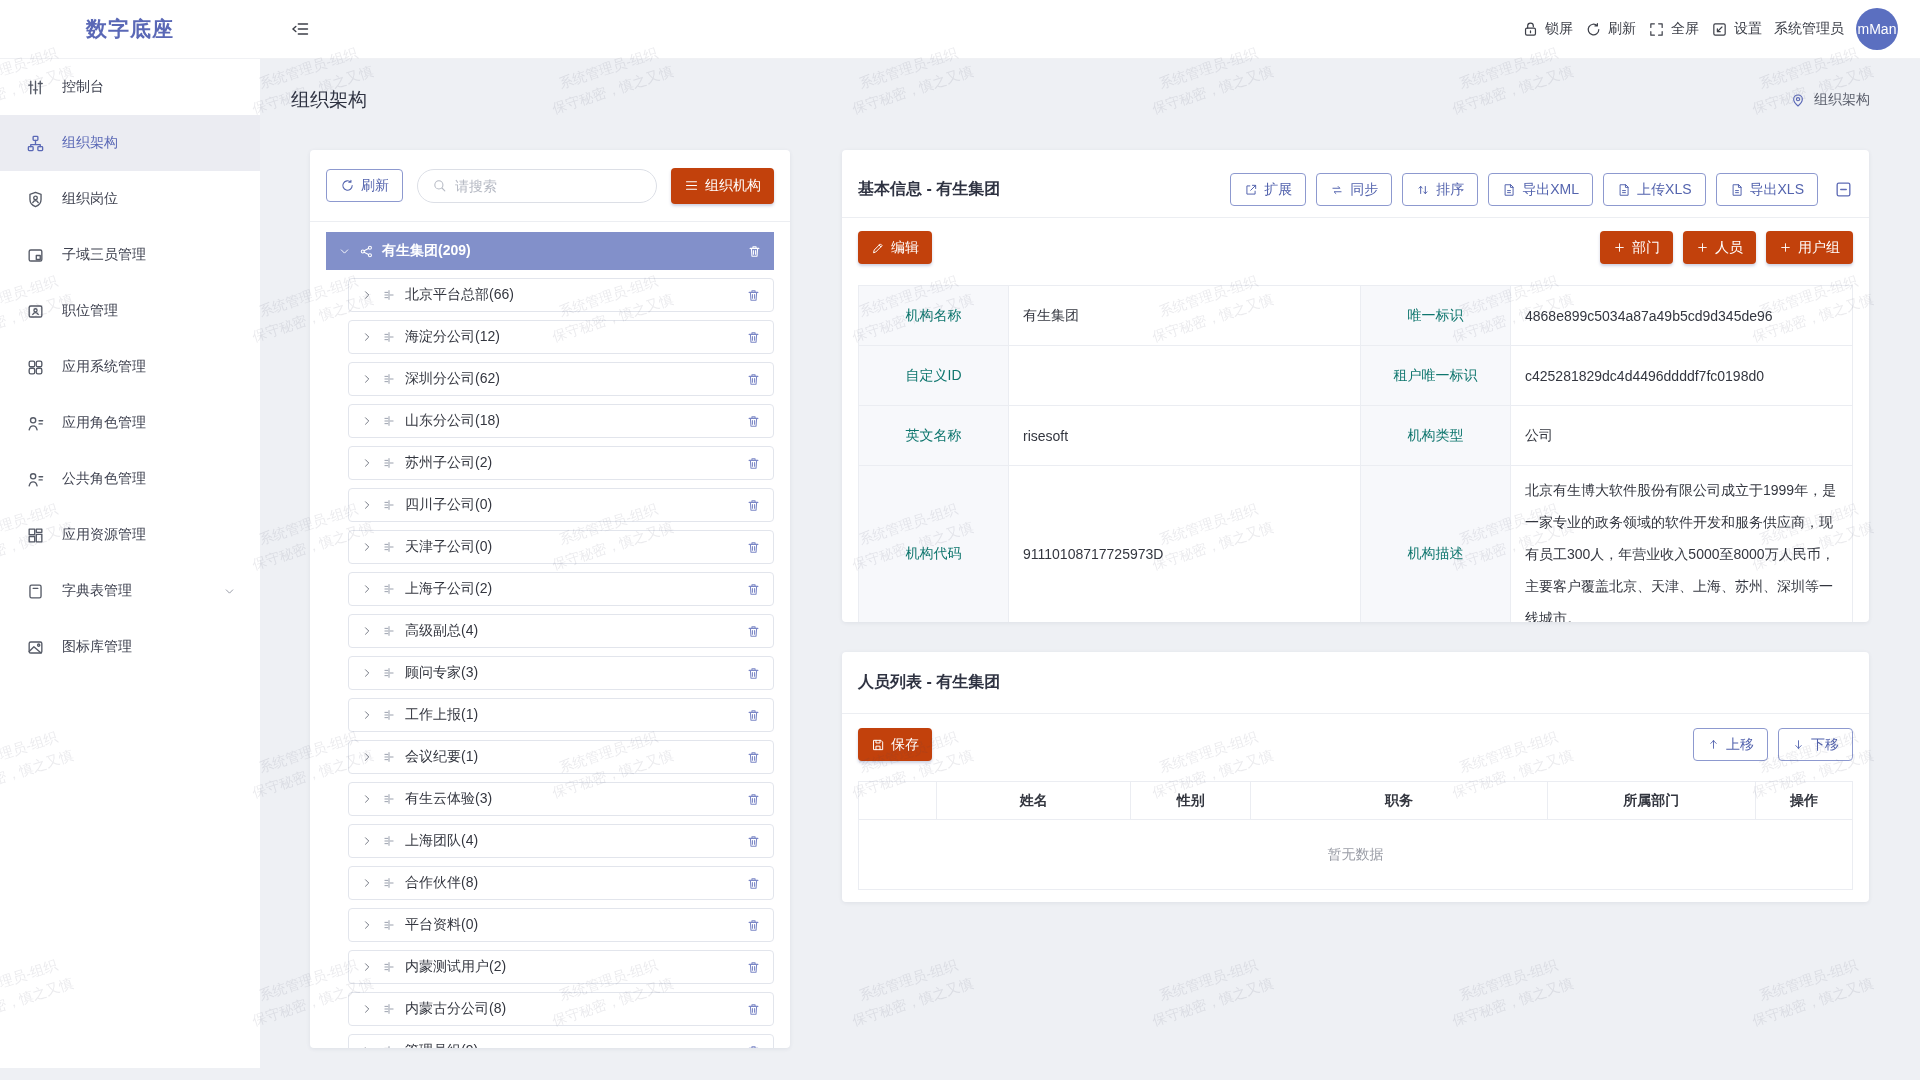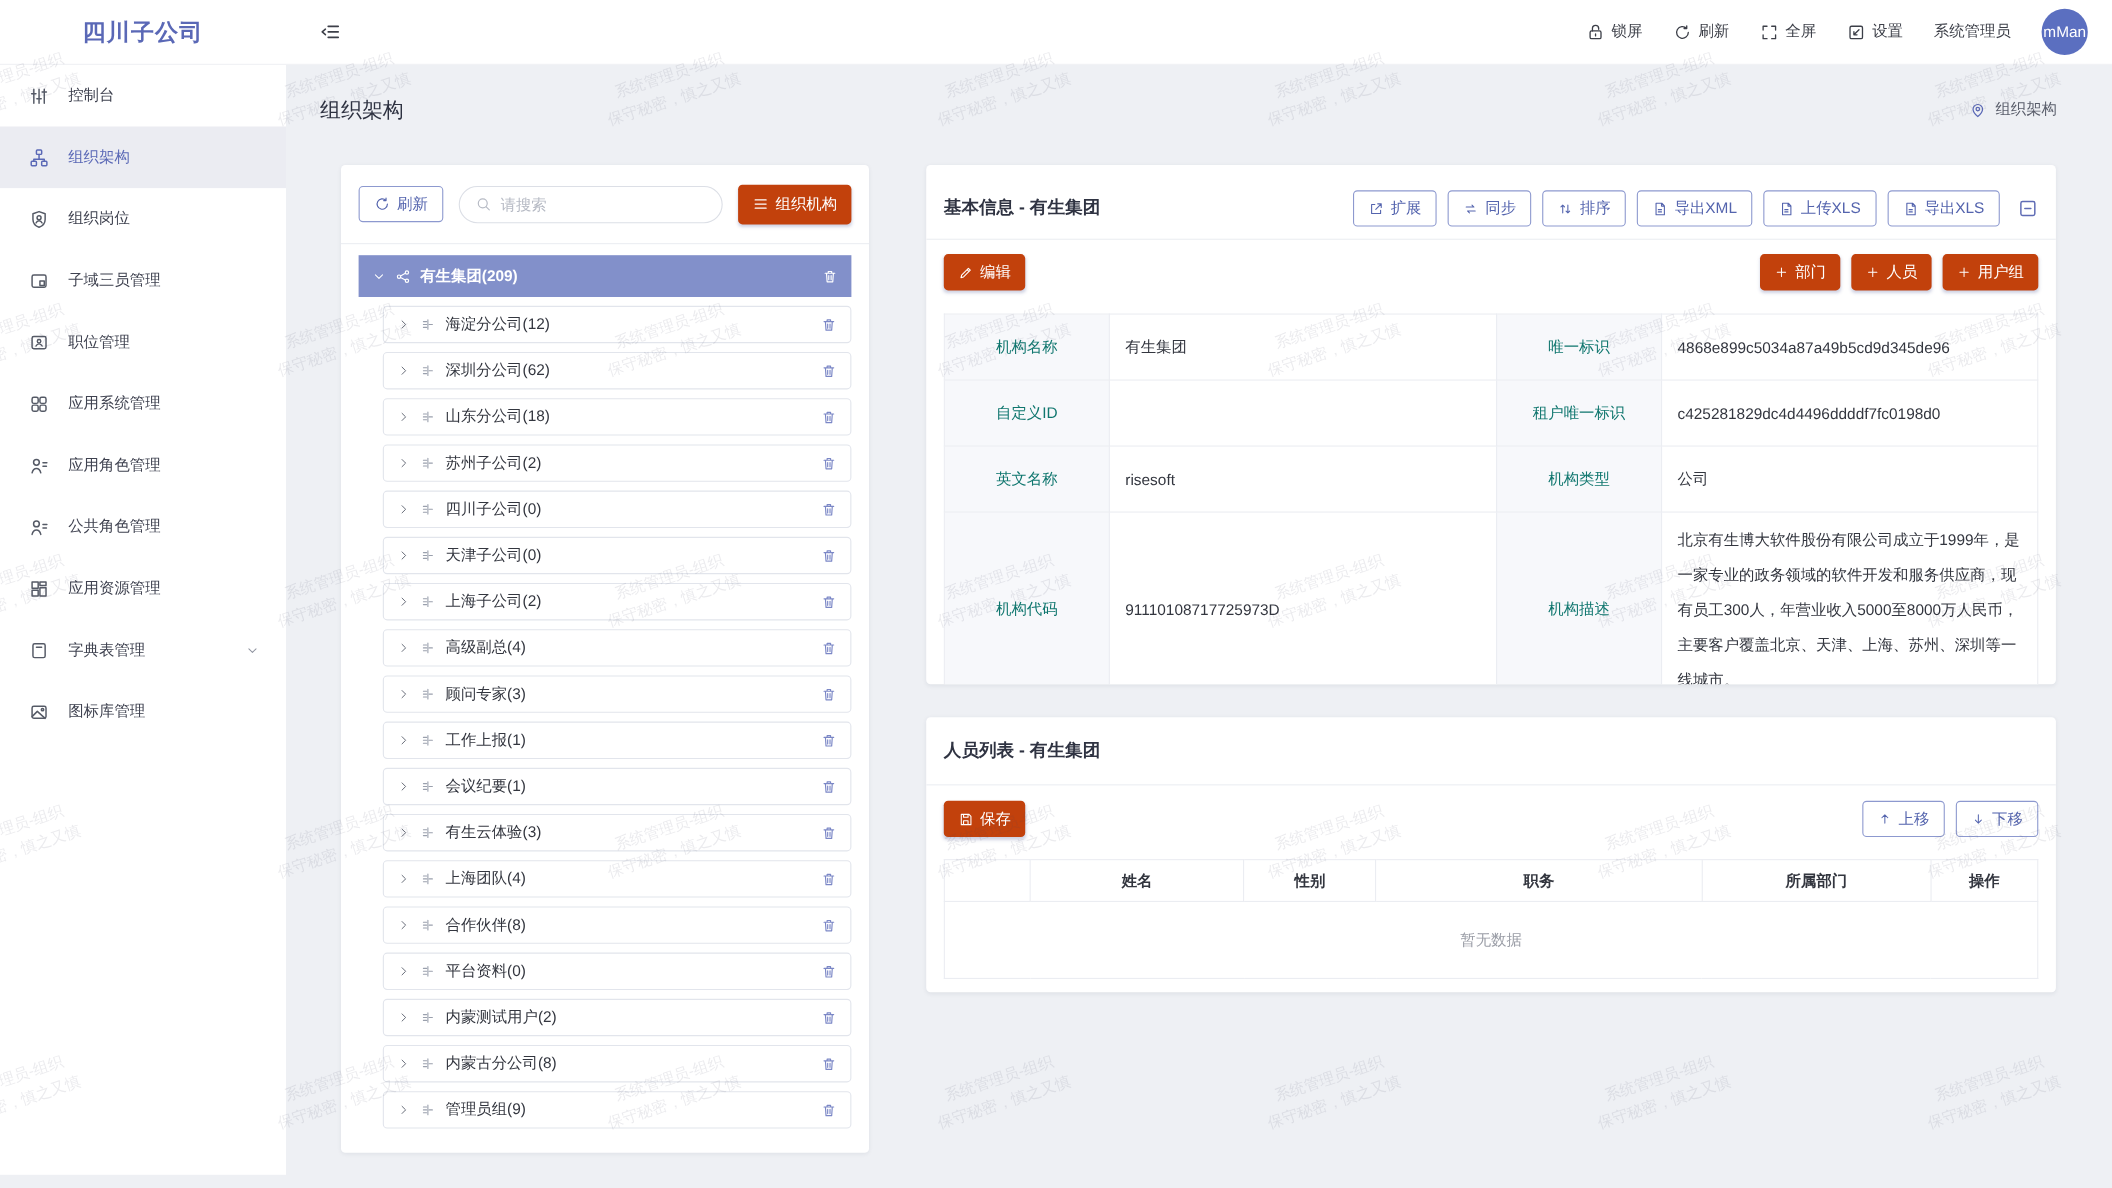--- a/index.html
+++ b/index.html
@@ -11,21 +11,21 @@
   svg.ic { display:block; stroke:currentColor; fill:none; stroke-width:1.7;
            stroke-linecap:round; stroke-linejoin:round; }
 
   
   .topbar { position:absolute; left:0; top:0; width:1920px; height:59px;
             background:#fff; display:flex; align-items:center; z-index:3;
             border-bottom:1px solid #f0f1f4; }
   .logo-box { width:260px; text-align:center; }
   .logo { font-size:21px; font-weight:bold; color:#5a68b6; letter-spacing:1px; }
   .fold { color:#3c3f48; margin-left:30px; cursor:pointer; }
-  .top-right { margin-left:auto; display:flex; align-items:center; gap:28px;
+  .top-right { margin-left:auto; display:flex; align-items:center; gap:12px;
                padding-right:22px; color:#3c3f48; }
   .top-item { display:flex; align-items:center; gap:6px; cursor:pointer; font-size:14px; }
   .avatar { width:42px; height:42px; border-radius:50%; background:#5b6fc0; color:#fff;
             display:flex; align-items:center; justify-content:center; font-size:14px;
             overflow:hidden; white-space:nowrap; }
 
   
   .sidebar { position:absolute; left:0; top:59px; width:260px; bottom:12px; background:#fff; z-index:2; }
   .side-item { height:56px; display:flex; align-items:center; gap:16px; padding:0 10px 0 26px;
                color:#3f4250; cursor:pointer; }
@@ -111,21 +111,21 @@
   .wm-layer { position:absolute; inset:0; pointer-events:none; z-index:9; overflow:hidden; }
   .wm { position:absolute; transform:rotate(-18deg); color:rgba(70,76,100,.11);
         font-size:14px; line-height:22px; white-space:nowrap; }
   .wm .wm2 { margin-left:-14px; }
 </style>
 </head>
 <body>
 
 <header class="topbar">
   <div class="logo-box">
-    <span class="logo">四川子公司</span>
+    <span class="logo">数字底座</span>
   </div>
   <span class="fold">
     <svg class="ic" width="20" height="20" viewBox="0 0 24 24">
         <path d="M10 6h11M10 12h11M10 18h11M7 9l-3.5 3L7 15"></path>
       </svg>
   </span>
   <div class="top-right">
     <span class="top-item">
       <svg class="ic" width="17" height="17" viewBox="0 0 24 24">
           <rect x="5" y="10" width="14" height="10" rx="2"></rect>
@@ -324,20 +324,38 @@
           <path d="M8.2 10.9l7-3.7M8.2 13.1l7 3.7"></path>
         </svg>
       <span class="grow">有生集团(209)</span>
       <span class="trash-w">
         <svg class="ic" width="15" height="15" viewBox="0 0 24 24">
             <path d="M5 7h14M9.5 7V4.5h5V7M7 7l.9 12.5h8.2L17 7M10.3 10.5v6M13.7 10.5v6"></path>
           </svg>
       </span>
     </div>
 
+  <div class="tree-node">
+    <span class="chev">
+      <svg class="ic" width="12" height="12" viewBox="0 0 24 24">
+            <path d="M9 5.5l6.5 6.5L9 18.5"></path>
+          </svg>
+        </span>
+    <span class="branch">
+      <svg class="ic" width="14" height="14" viewBox="0 0 24 24">
+            <path d="M12 4.5v15M5 7.5h5M14 12h5M5 12h5M5 16.5h5"></path>
+          </svg>
+        </span>
+    <span class="grow">北京平台总部(66)</span>
+    <span class="trash-b">
+      <svg class="ic" width="15" height="15" viewBox="0 0 24 24">
+            <path d="M5 7h14M9.5 7V4.5h5V7M7 7l.9 12.5h8.2L17 7M10.3 10.5v6M13.7 10.5v6"></path>
+          </svg>
+        </span>
+  </div>
 
   <div class="tree-node">
     <span class="chev">
       <svg class="ic" width="12" height="12" viewBox="0 0 24 24">
             <path d="M9 5.5l6.5 6.5L9 18.5"></path>
           </svg>
         </span>
     <span class="branch">
       <svg class="ic" width="14" height="14" viewBox="0 0 24 24">
             <path d="M12 4.5v15M5 7.5h5M14 12h5M5 12h5M5 16.5h5"></path>

